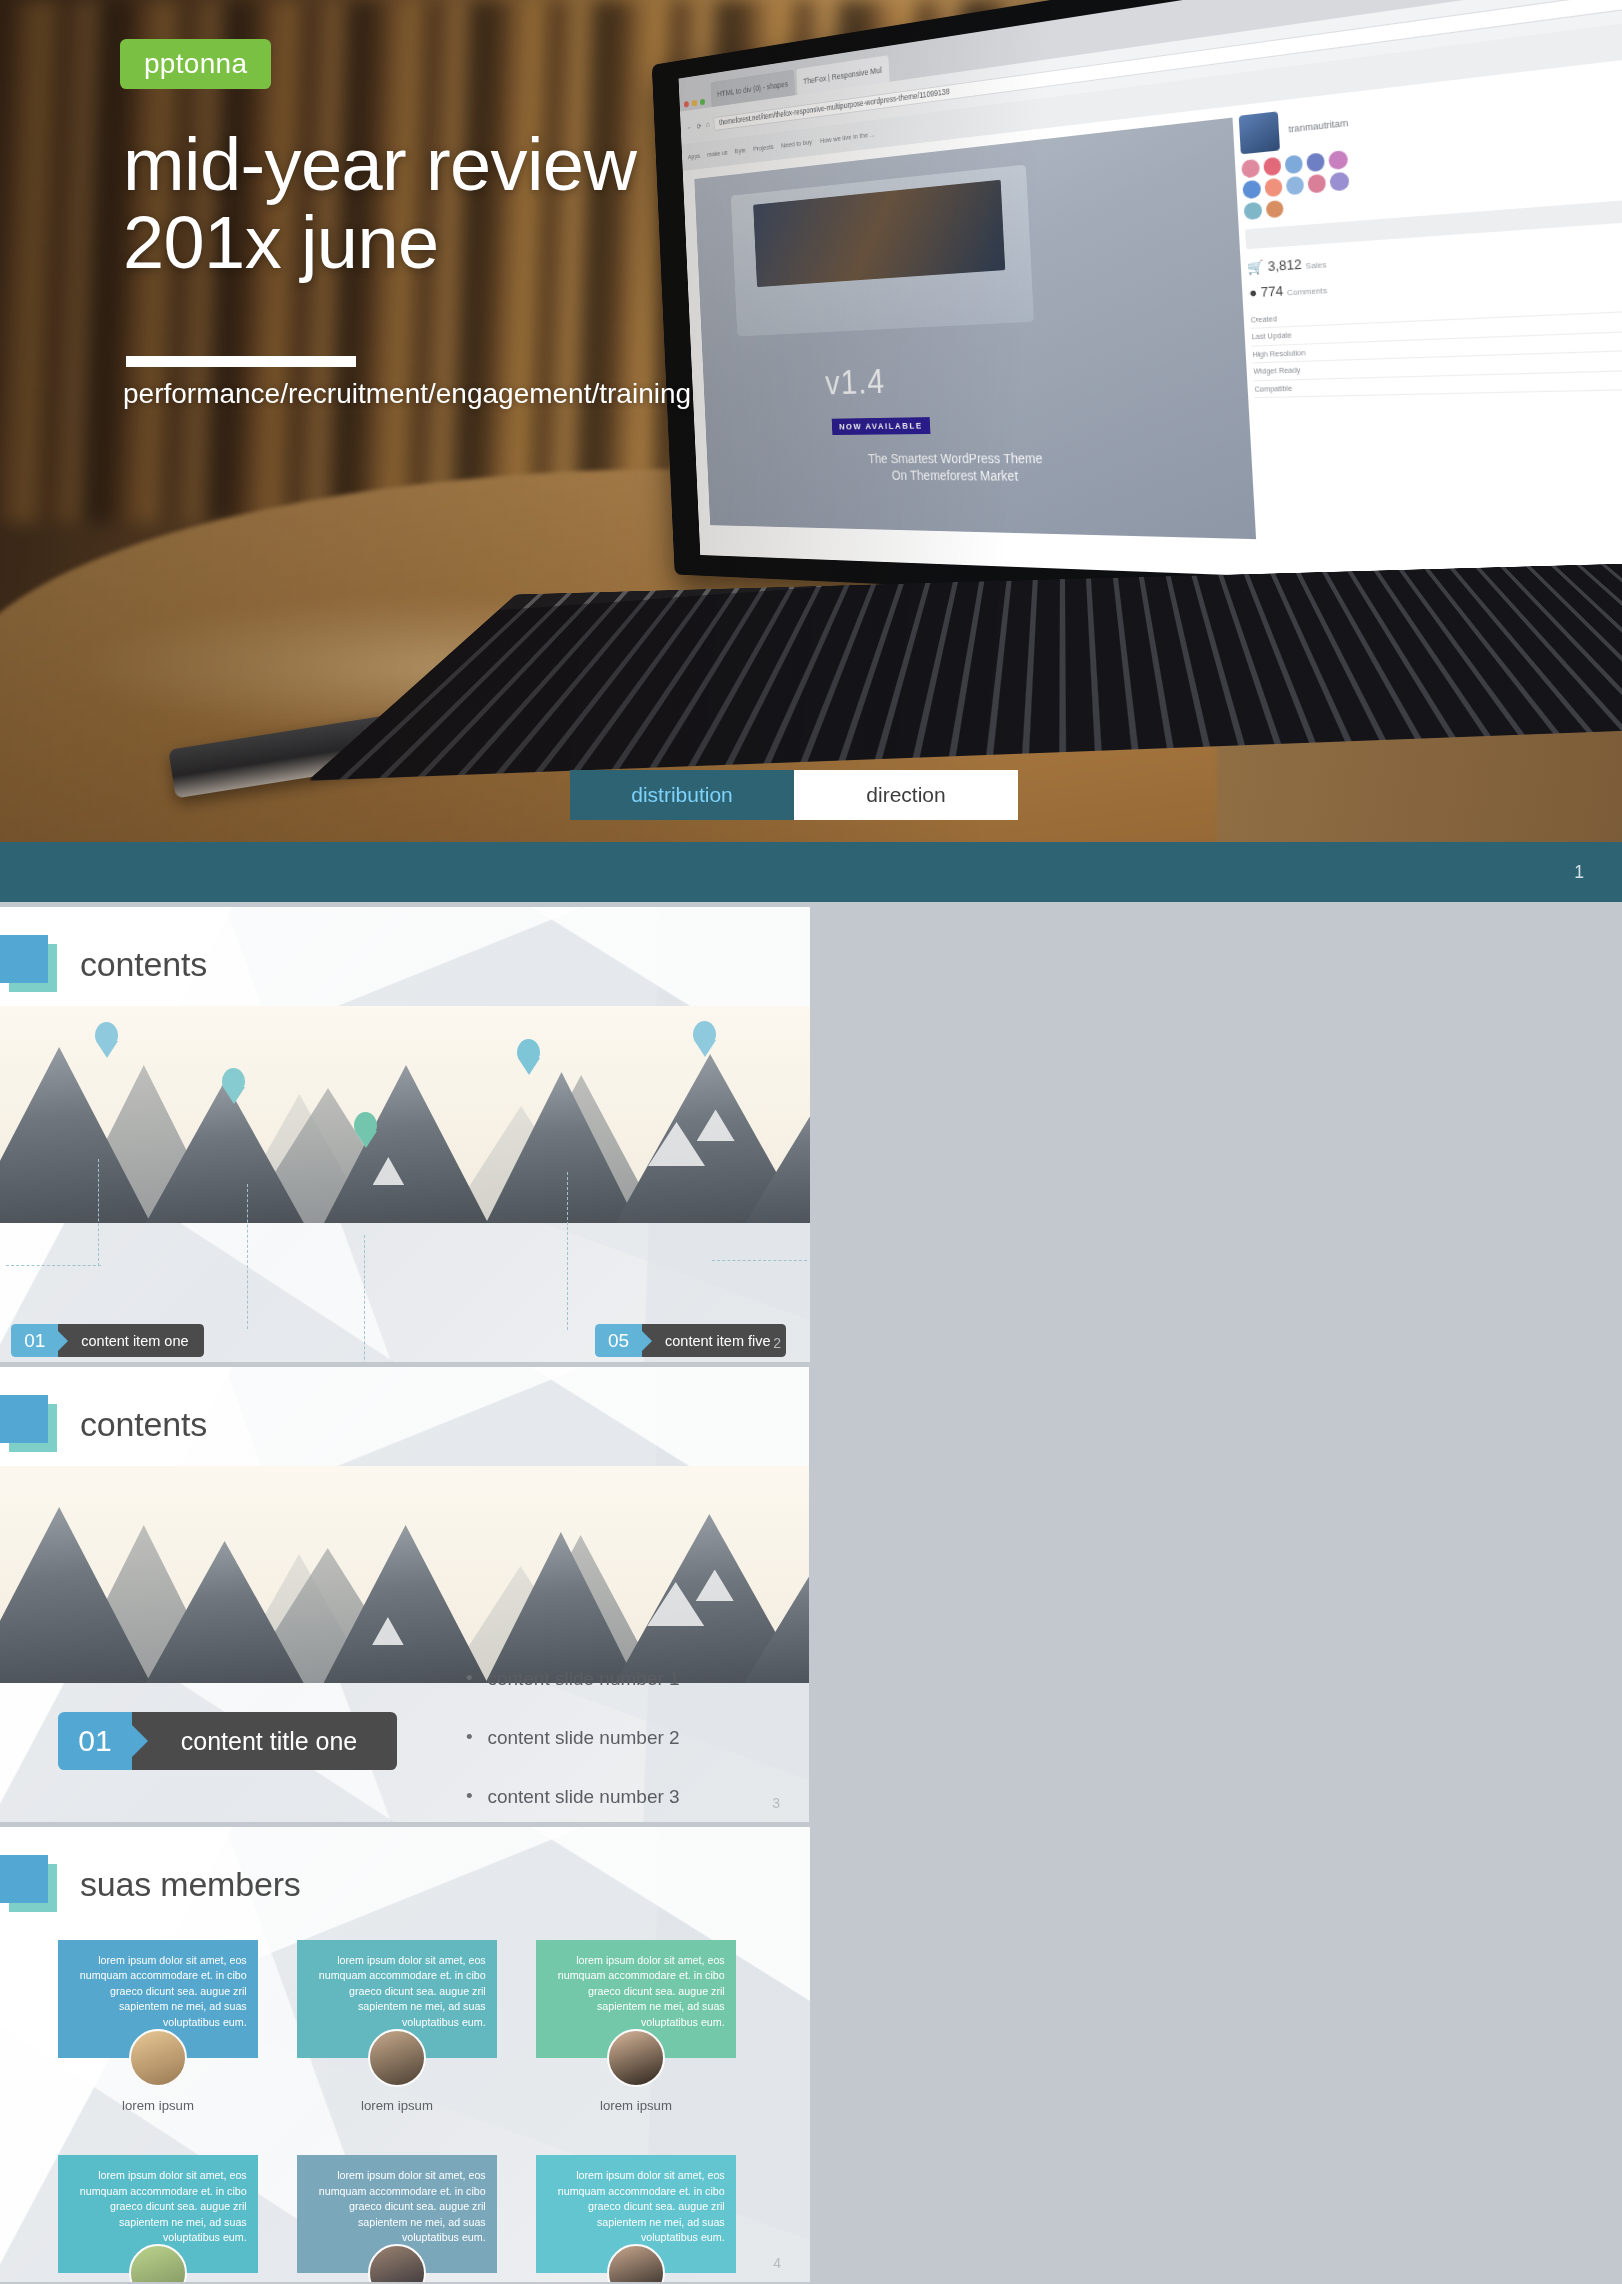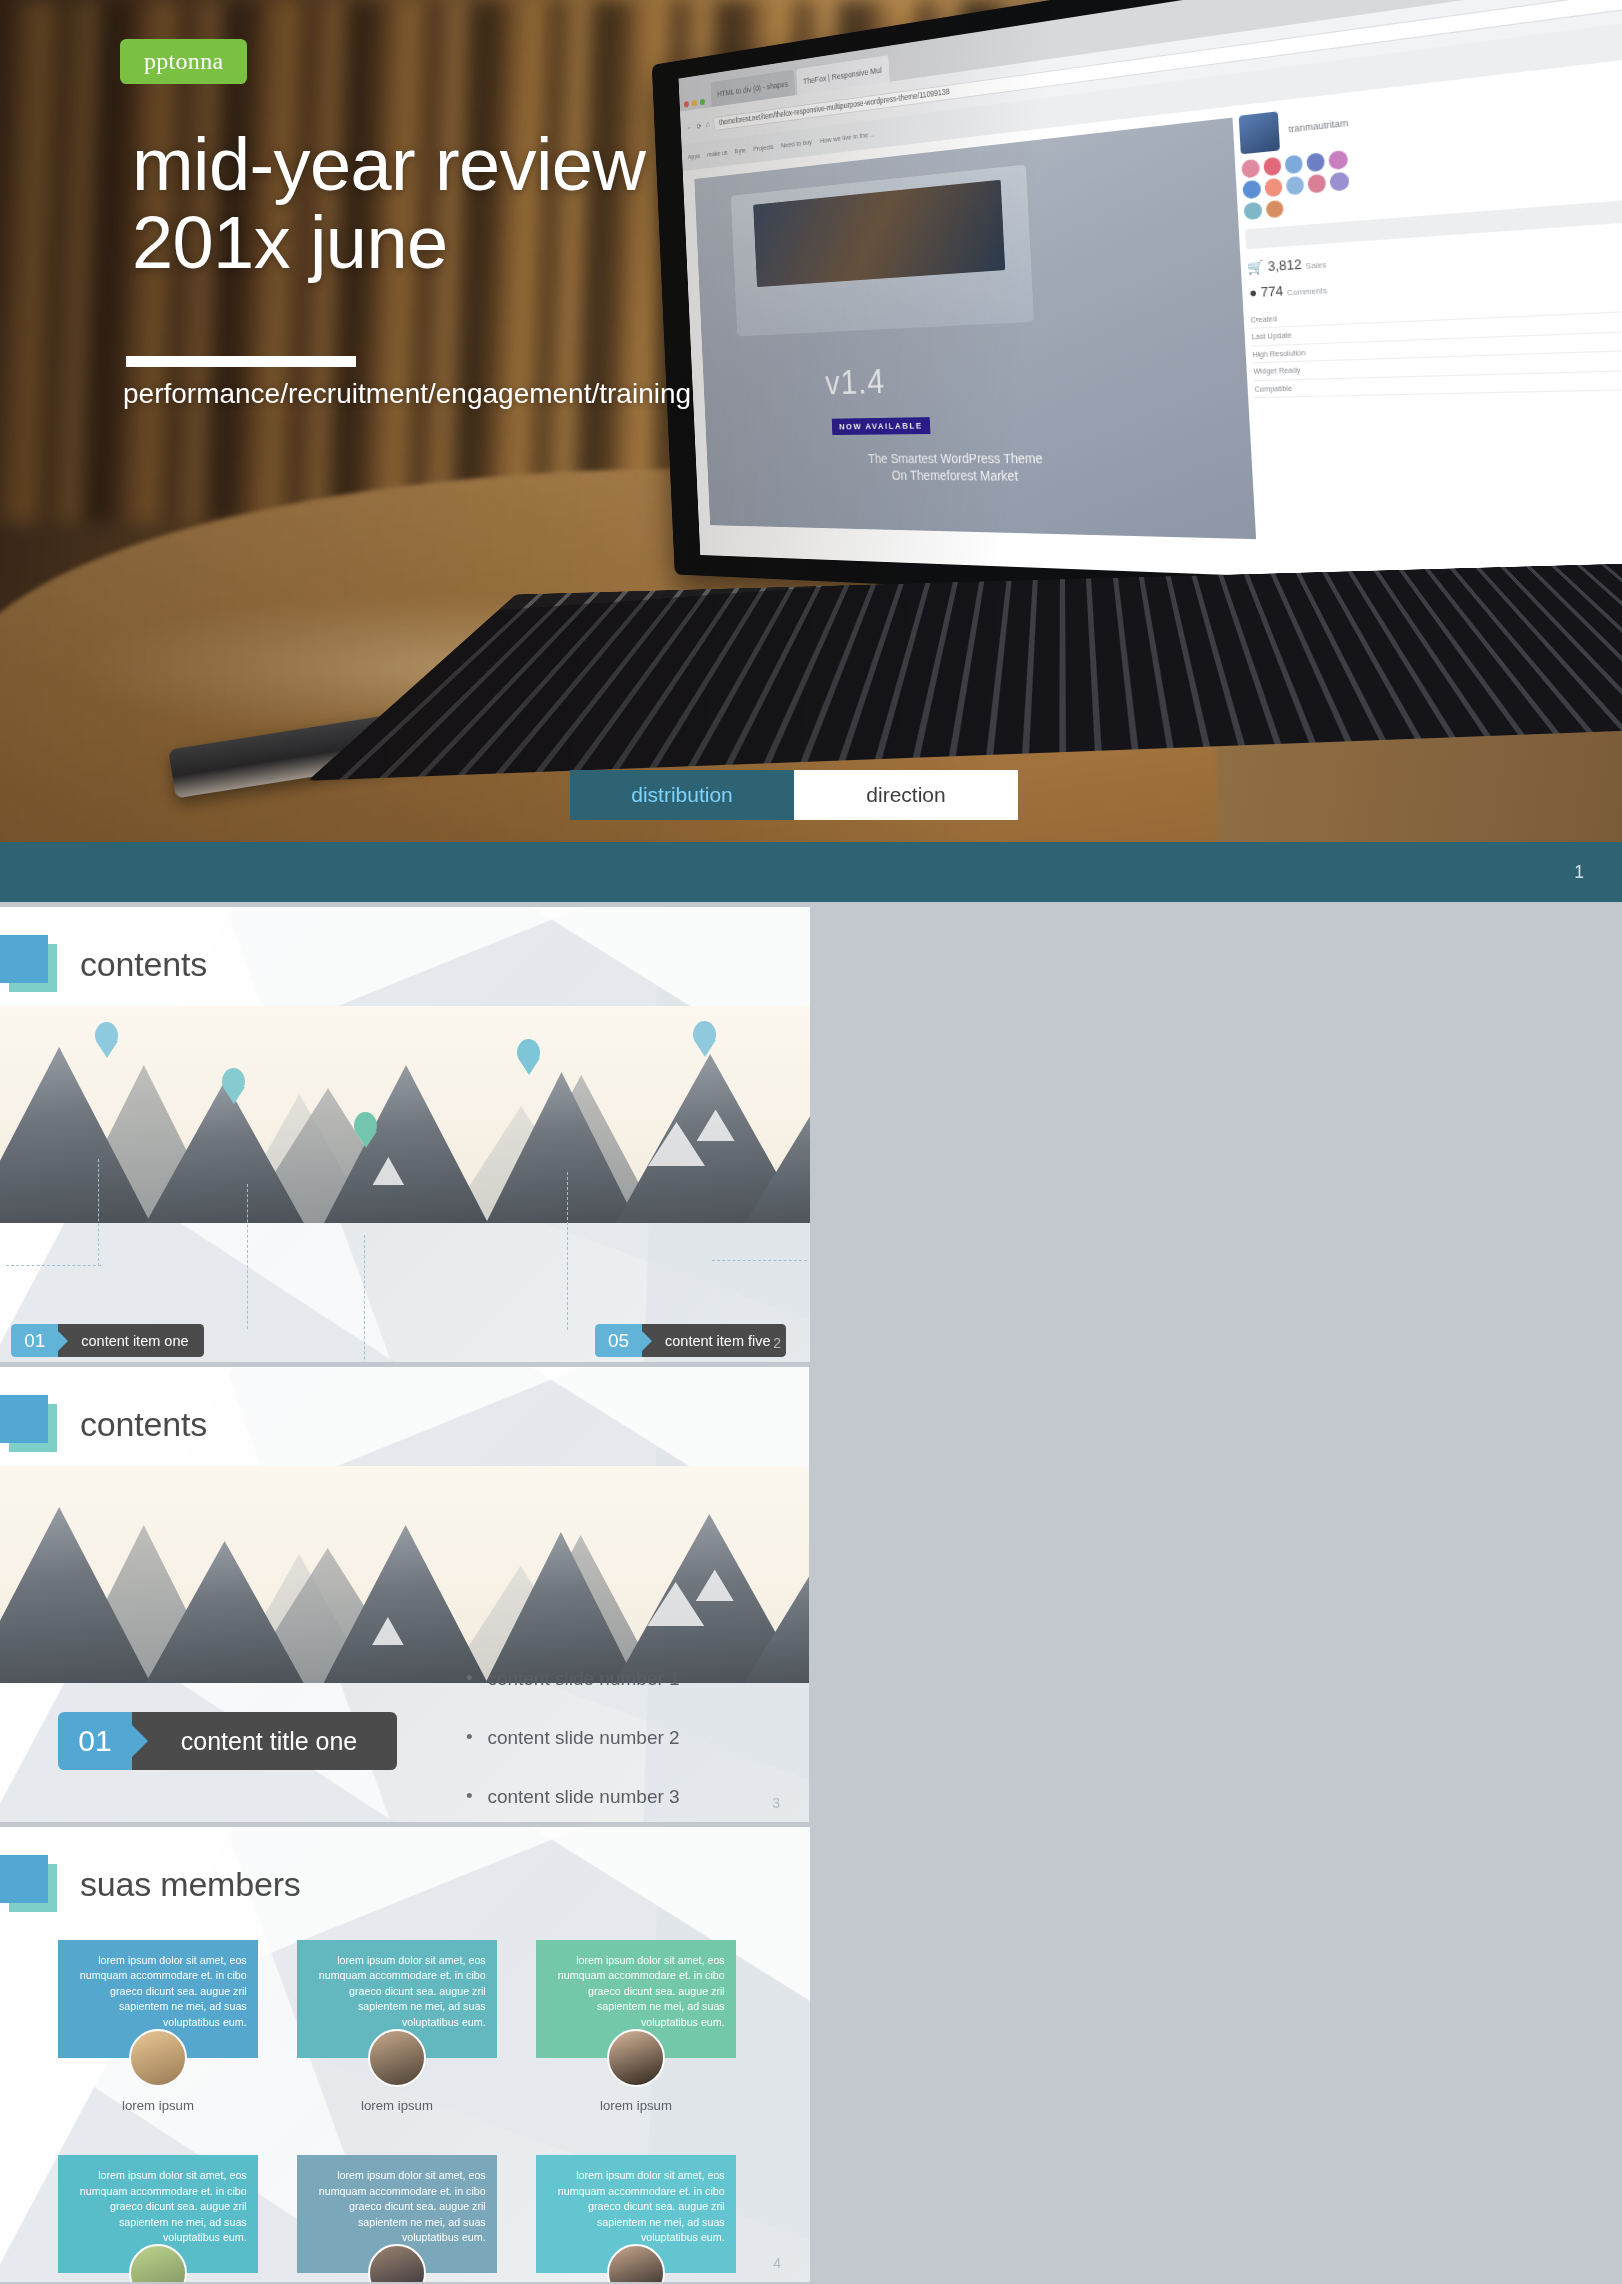--- a/index.html
+++ b/index.html
@@ -122,23 +122,23 @@
   .br .right .btn { margin-top:8.8px; height:19px; background:#eceef0; border-radius:1.9px; }
   .br .right .stat { margin-top:10px; font-size:12.6px; color:#444; }
   .br .right .stat small { font-size:7.6px; color:#9b9ea3; }
   .br .right .rows { margin-top:11.3px; font-size:7px; line-height:2.2; color:#8b8e93; }
   .br .right .rows div { border-bottom:0.6px solid #eee; display:flex; justify-content:space-between;}
 
   .hero-veil { position:absolute; inset:0;
      background:linear-gradient(95deg, rgba(25,16,8,.38) 0%, rgba(25,16,8,.18) 42%, rgba(0,0,0,0) 62%); }
 
   .brand { position:absolute; left:120px; top:39px; background:#7ac143; color:#fff;
-    font-size:24px; padding:8.8px 24px; border-radius:6.3px; letter-spacing:0.3px; z-index:5;font-family:Liberation Serif, serif; }
+    font-size:28px; padding:8.8px 24px; border-radius:6.3px; letter-spacing:0.3px; z-index:5; }
   .h1 { position:absolute; left:123px; top:126px; color:#fff; font-size:74px; line-height:1.05;
-        font-weight:400; letter-spacing:-0.6px; z-index:5; text-shadow:0 1.9px 8.8px rgba(0,0,0,.35); white-space:pre-line;margin-left:9px;}
+        font-weight:400; letter-spacing:-0.6px; z-index:5; text-shadow:0 1.9px 8.8px rgba(0,0,0,.35); white-space:pre-line;}
   .rule { position:absolute; left:126px; top:356px; width:230px; height:10.7px; background:#fff; z-index:5; }
   .sub { position:absolute; left:123px; top:378px; color:#fff; font-size:28px; z-index:5;
          text-shadow:0 1.3px 6.3px rgba(0,0,0,.35); }
   .pill { position:absolute; left:113px; top:485px; display:flex; height:58px; border-radius:29px;
           overflow:hidden; z-index:5; box-shadow:0 3.8px 12.6px rgba(0,0,0,.25); }
   .pill .a { background:#fff; color:#3c3c3c; font-size:24px; display:flex; align-items:center; padding:0 25px 0 29px; }
   .pill .b { background:#7ac143; color:#fff; font-size:24px; display:flex; align-items:center; padding:0 29px 0 25px; }
   .tabs-bot { position:absolute; left:570px; bottom:82px; display:flex; z-index:6; }
   .tabs-bot .t { width:224px; height:50px; display:flex; align-items:center; justify-content:center;
                  font-size:21px; }

